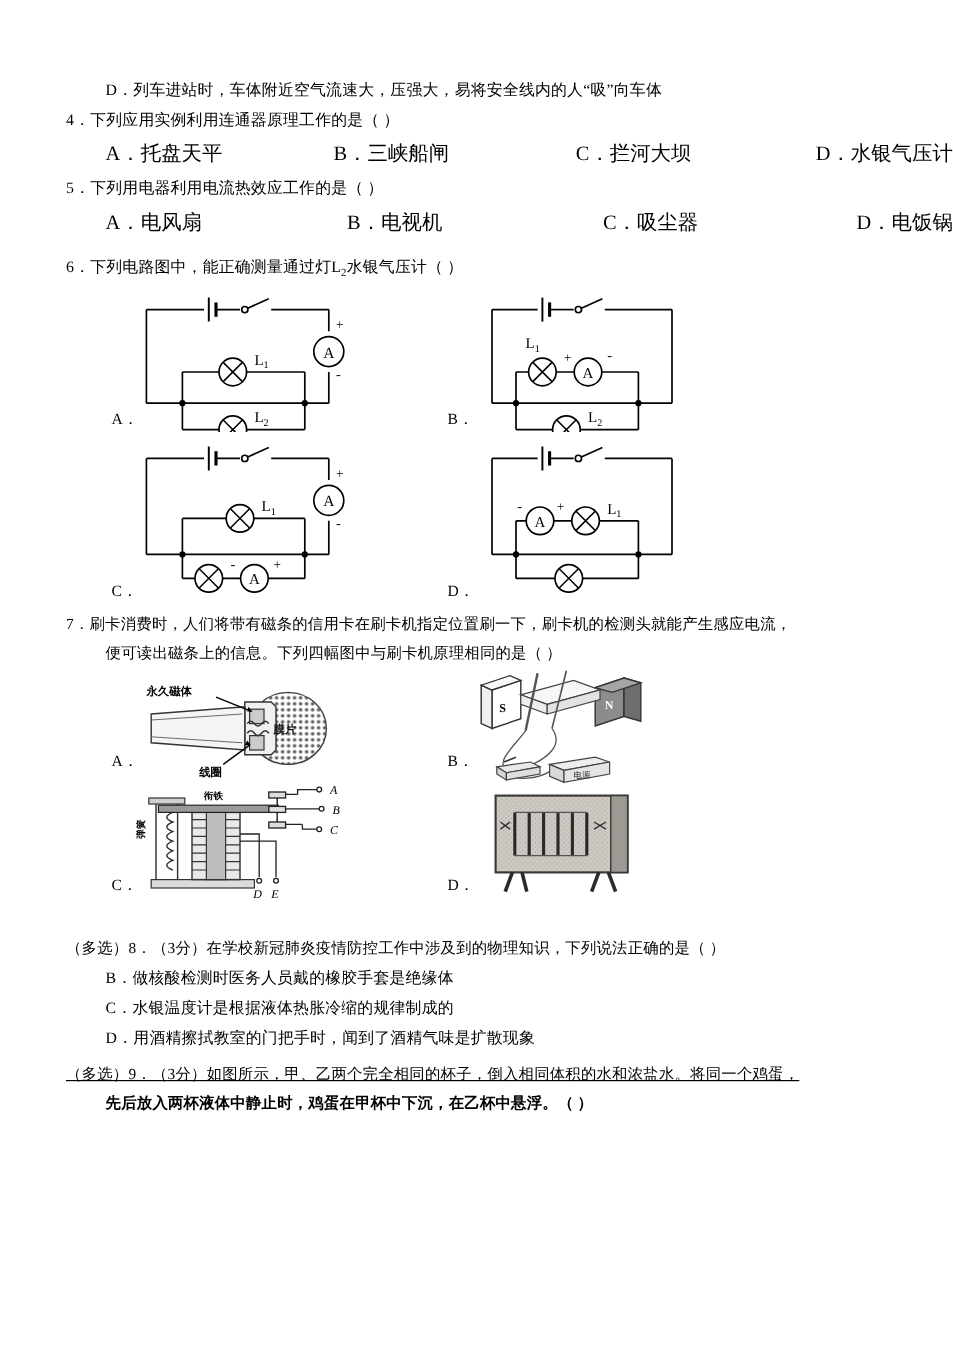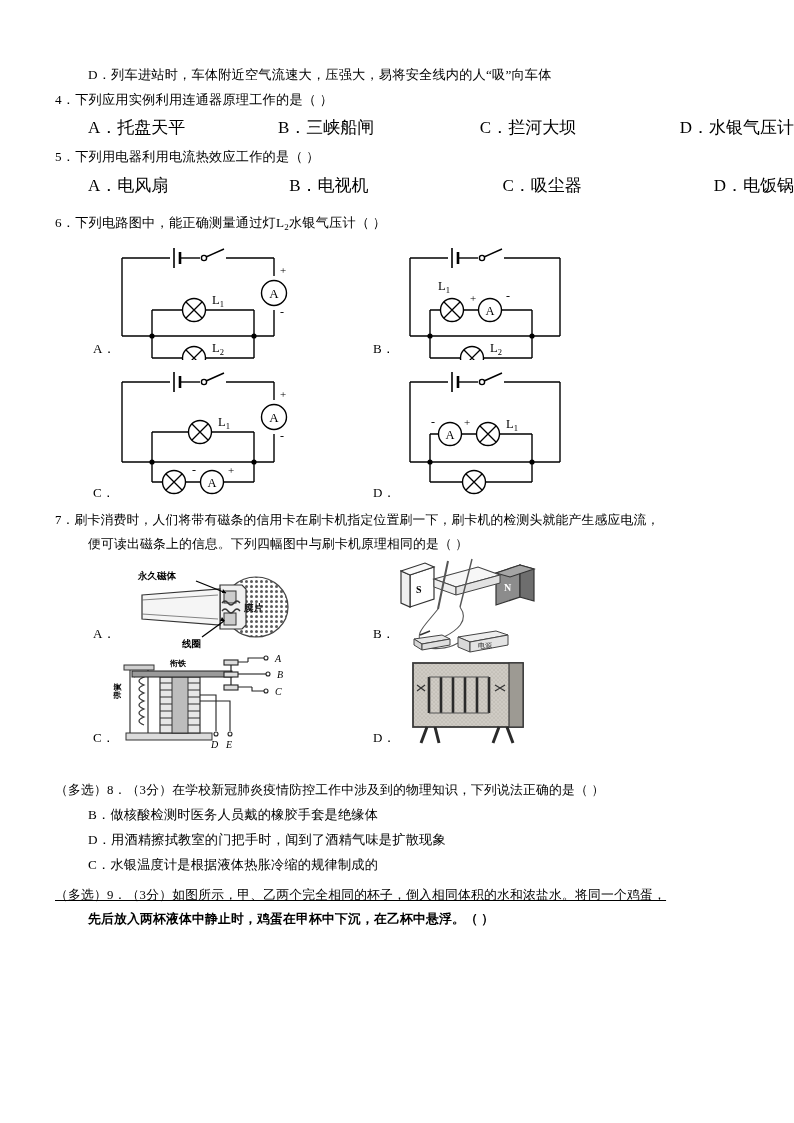--- a/index.html
+++ b/index.html
@@ -277,21 +277,21 @@
     </div>
     <div class="circ-label" style="left:373px; top:248px;">D．</div>
 
   </div>
 
   <div class="qline q-num" style="font-size:12.8px;">7．刷卡消费时，人们将带有磁条的信用卡在刷卡机指定位置刷一下，刷卡机的检测头就能产生感应电流，</div>
   <div class="qline q-cont" style="font-size:12.8px;">便可读出磁条上的信息。下列四幅图中与刷卡机原理相同的是（      ）</div>
 
   <div class="fig7">
 
-    <div class="pic-cell" style="left:124px; top:2px;">
+    <div class="pic-cell" style="left:108px; top:2px;">
       <svg width="200" height="92" viewBox="0 0 200 92">
         <defs>
           <pattern id="dots" width="5" height="5" patternUnits="userSpaceOnUse">
             <circle cx="2.5" cy="2.5" r="1.5" fill="#5a5a5a"></circle>
           </pattern>
         </defs>
 
         <ellipse cx="132" cy="48" rx="32" ry="30" fill="url(#dots)" stroke="#444" stroke-width="1.2"></ellipse>
 
         <path d="M96 26 L118 26 L122 30 L122 66 L118 70 L96 70 Z" fill="#f0f0f0" stroke="#333" stroke-width="1.2"></path>
@@ -446,19 +446,19 @@
         <path d="M94 70 L88 86" stroke="#2a2a2a" stroke-width="3" fill="none"></path>
         <path d="M102 70 L108 86" stroke="#2a2a2a" stroke-width="3" fill="none"></path>
       </svg>
     </div>
     <div class="pic-label" style="left:373px; top:172px;">D．</div>
 
   </div>
 
   <div class="qline q-multi" style="font-size:12.8px; margin-top:6px;">（多选）8．（3分）在学校新冠肺炎疫情防控工作中涉及到的物理知识，下列说法正确的是（      ）</div>
   <div class="qline q-opt">B．做核酸检测时医务人员戴的橡胶手套是绝缘体</div>
+  <div class="qline q-opt">C．水银温度计是根据液体热胀冷缩的规律制成的</div>
   <div class="qline q-opt">D．用酒精擦拭教室的门把手时，闻到了酒精气味是扩散现象</div>
-  <div class="qline q-opt">C．水银温度计是根据液体热胀冷缩的规律制成的</div>
 
   <div class="qline q-multi" style="font-size:12.8px; margin-top:6px;text-decoration:underline;">（多选）9．（3分）如图所示，甲、乙两个完全相同的杯子，倒入相同体积的水和浓盐水。将同一个鸡蛋，</div>
   <div class="qline q-cont" style="font-size:12.8px;font-weight:bold;">先后放入两杯液体中静止时，鸡蛋在甲杯中下沉，在乙杯中悬浮。（      ）</div>
 
 </div>
 
 </body></html>

